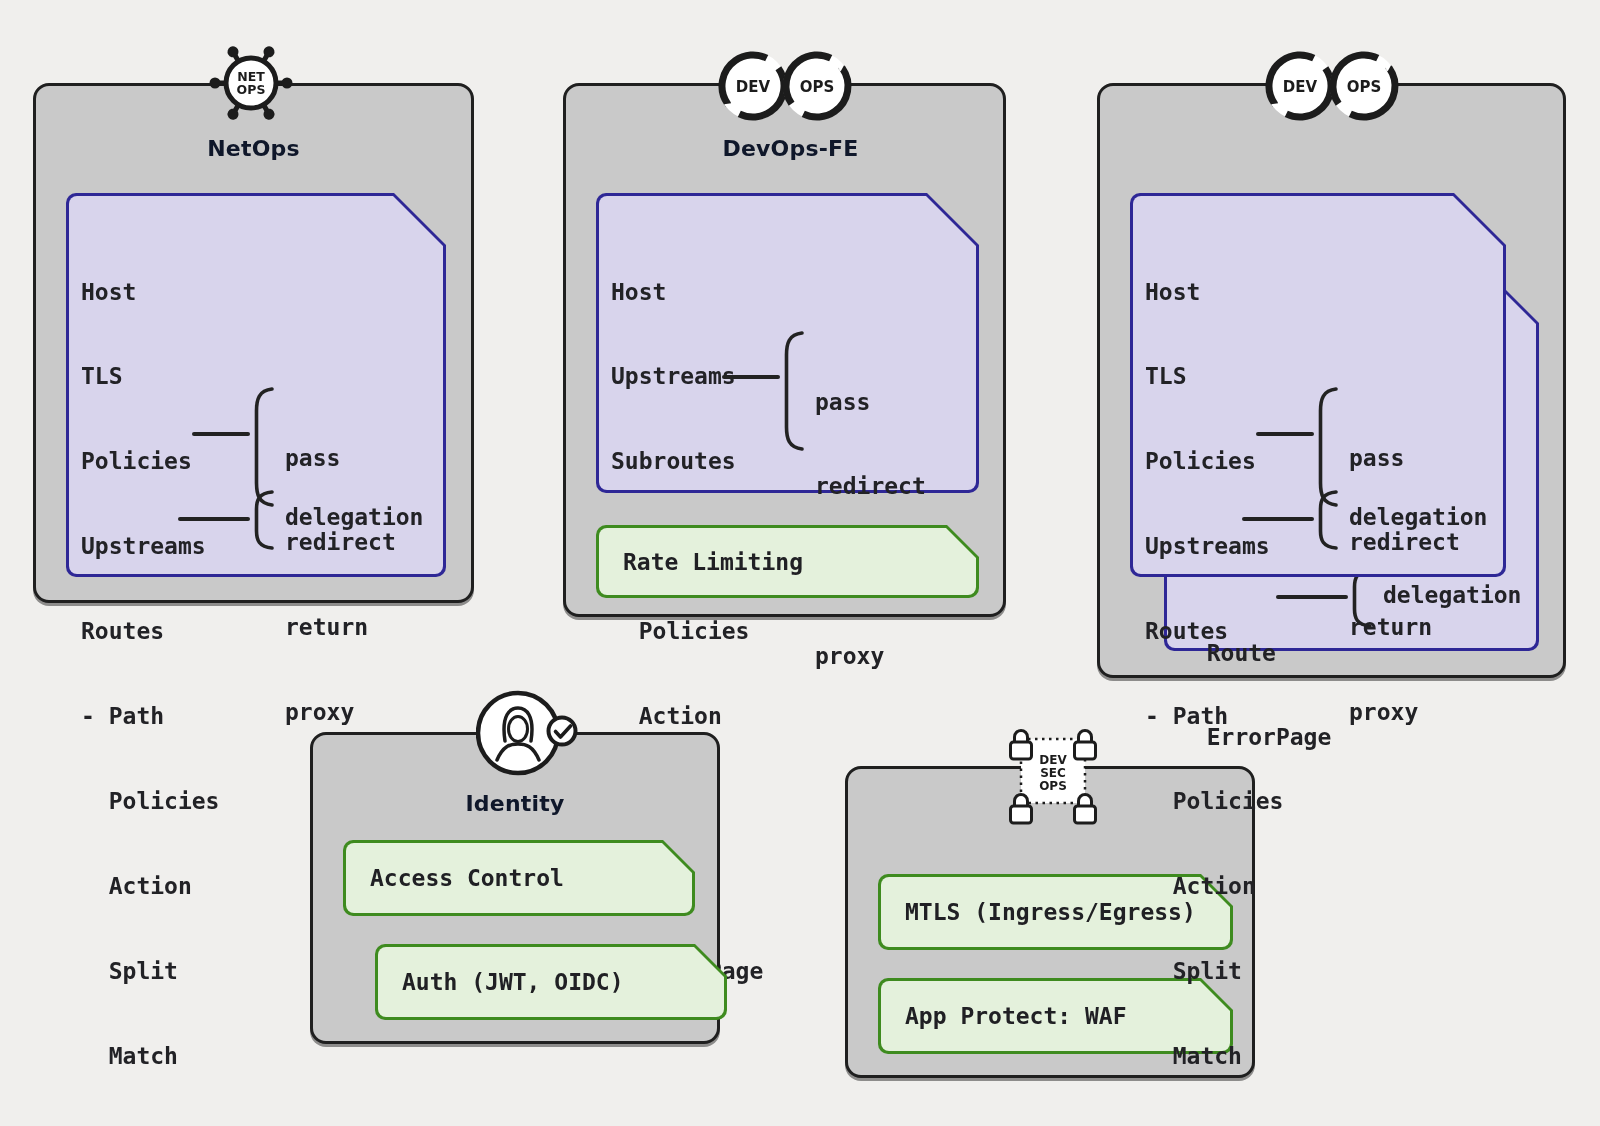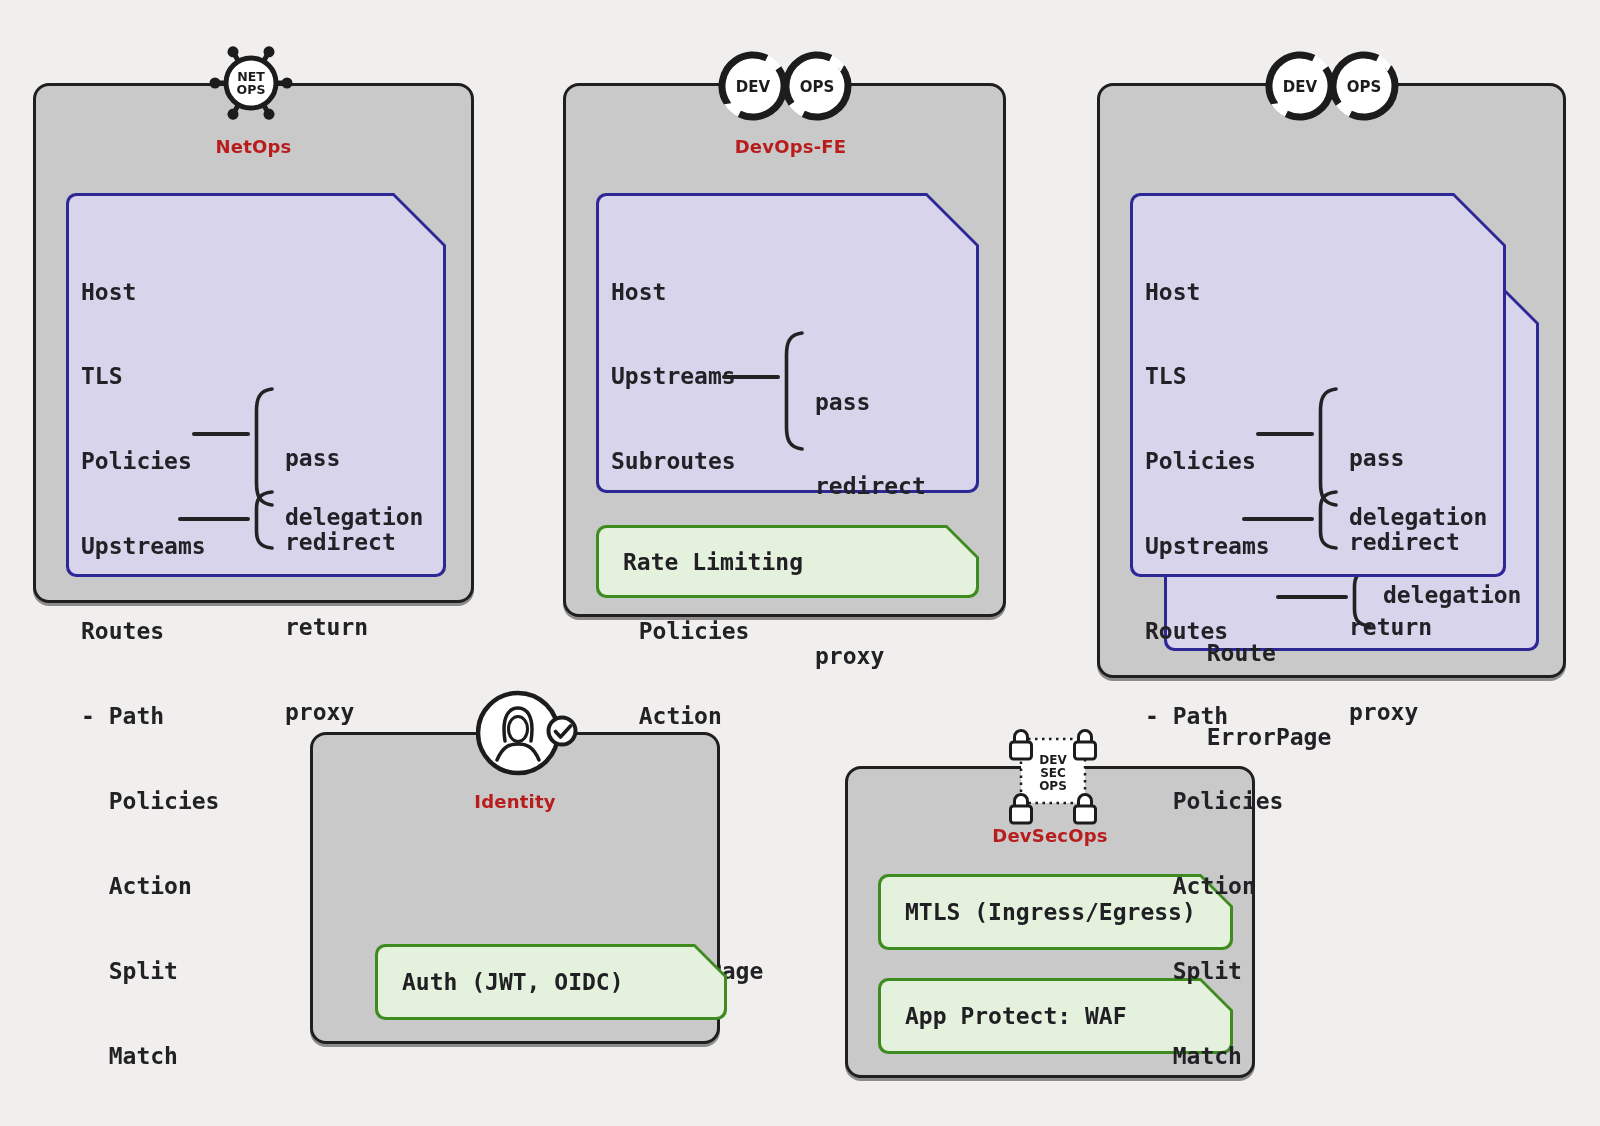--- a/index.html
+++ b/index.html
@@ -6,21 +6,21 @@
   #stage{
     position:relative;width:1600px;height:1126px;background:#f0efed;overflow:hidden;
     font-family:"DejaVu Sans", sans-serif;
   }
   .card{
     position:absolute;background:#c9c9c9;border:3px solid #1f1f1f;border-radius:16px;
     box-shadow:0 3px 0 rgba(20,20,20,.45);box-sizing:border-box;
   }
   .card-title{
     position:absolute;left:0;right:0;text-align:center;
-    font-weight:bold;font-size:18px;color:#b91c1c;letter-spacing:.2px;
+    font-weight:bold;font-size:22px;color:#0f172a;letter-spacing:.2px;
   }
   .icon-wrap{position:absolute;z-index:5;}
   
   .panel{position:absolute;}
   .panel .p-border{position:absolute;inset:0;background:#2e2796;border-radius:10px;
     clip-path:polygon(0 0, calc(100% - 52px) 0, 100% 52px, 100% 100%, 0 100%);}
   .panel .p-fill{position:absolute;inset:3px;background:#d8d4ec;border-radius:8px;
     clip-path:polygon(0 0, calc(100% - 50px) 0, 100% 50px, 100% 100%, 0 100%);}
   .panel .p-content{position:absolute;inset:0;}
   
@@ -237,20 +237,25 @@
         <circle cx="42" cy="44" r="40" fill="#fff" stroke="#1c1c1c" stroke-width="4.5"></circle>
         <path d="M 21,71 C 27,57 34,55 42,55 C 50,55 57,57 63,71" fill="#fff" stroke="#1c1c1c" stroke-width="3.5" stroke-linecap="round"></path>
         <path d="M 29,52 C 25,26 34,19 42,19 C 50,19 59,26 55,52" fill="#fff" stroke="#1c1c1c" stroke-width="3.5" stroke-linecap="round"></path>
         <ellipse cx="42" cy="40" rx="9.5" ry="12.5" fill="#fff" stroke="#1c1c1c" stroke-width="3"></ellipse>
         <circle cx="86" cy="42" r="13.5" fill="#fff" stroke="#1c1c1c" stroke-width="4"></circle>
         <path d="M 79.5,42.5 l 5,5.5 l 10,-11" fill="none" stroke="#1c1c1c" stroke-width="3.6" stroke-linecap="round" stroke-linejoin="round"></path>
       </svg>
     </div>
     <div class="card-title" style="top:56px;">Identity</div>
 
+    <div class="chip" style="left:30px;top:105px;width:352px;height:76px;">
+      <div class="c-border"></div>
+      <div class="c-fill"></div>
+      <div class="c-label">Access Control</div>
+    </div>
     <div class="chip" style="left:30px;top:209px;width:352px;height:76px;margin-left:32px;">
       <div class="c-border"></div>
       <div class="c-fill"></div>
       <div class="c-label">Auth (JWT, OIDC)</div>
     </div>
   </div>
 
   <div class="card" style="left:845px;top:766px;width:410px;height:312px;">
     <div class="icon-wrap" style="left:145px;top:-52px;width:120px;height:108px;">
       <svg width="120" height="108" viewBox="0 0 120 108">
@@ -271,21 +276,20 @@
           <g transform="translate(92,86)">
             <path d="M-6.5,3 v-5 a6.5,6.5 0 0 1 13,0 v5" fill="#fff" stroke="#1c1c1c" stroke-width="3"></path>
             <rect x="-10.5" y="3" width="21" height="17" rx="3" fill="#fff" stroke="#1c1c1c" stroke-width="3"></rect>
           </g>
         </g>
         <text x="60" y="47" text-anchor="middle" font-size="12" font-weight="bold" fill="#1c1c1c">DEV</text>
         <text x="60" y="60" text-anchor="middle" font-size="12" font-weight="bold" fill="#1c1c1c">SEC</text>
         <text x="60" y="73" text-anchor="middle" font-size="12" font-weight="bold" fill="#1c1c1c">OPS</text>
       </svg>
     </div>
-    <div class="card-title" style="top:56px;">DevSecOps</div>
 
     <div class="chip" style="left:30px;top:105px;width:355px;height:76px;">
       <div class="c-border"></div>
       <div class="c-fill"></div>
       <div class="c-label">MTLS (Ingress/Egress)</div>
     </div>
     <div class="chip" style="left:30px;top:209px;width:355px;height:76px;">
       <div class="c-border"></div>
       <div class="c-fill"></div>
       <div class="c-label">App Protect: WAF</div>

